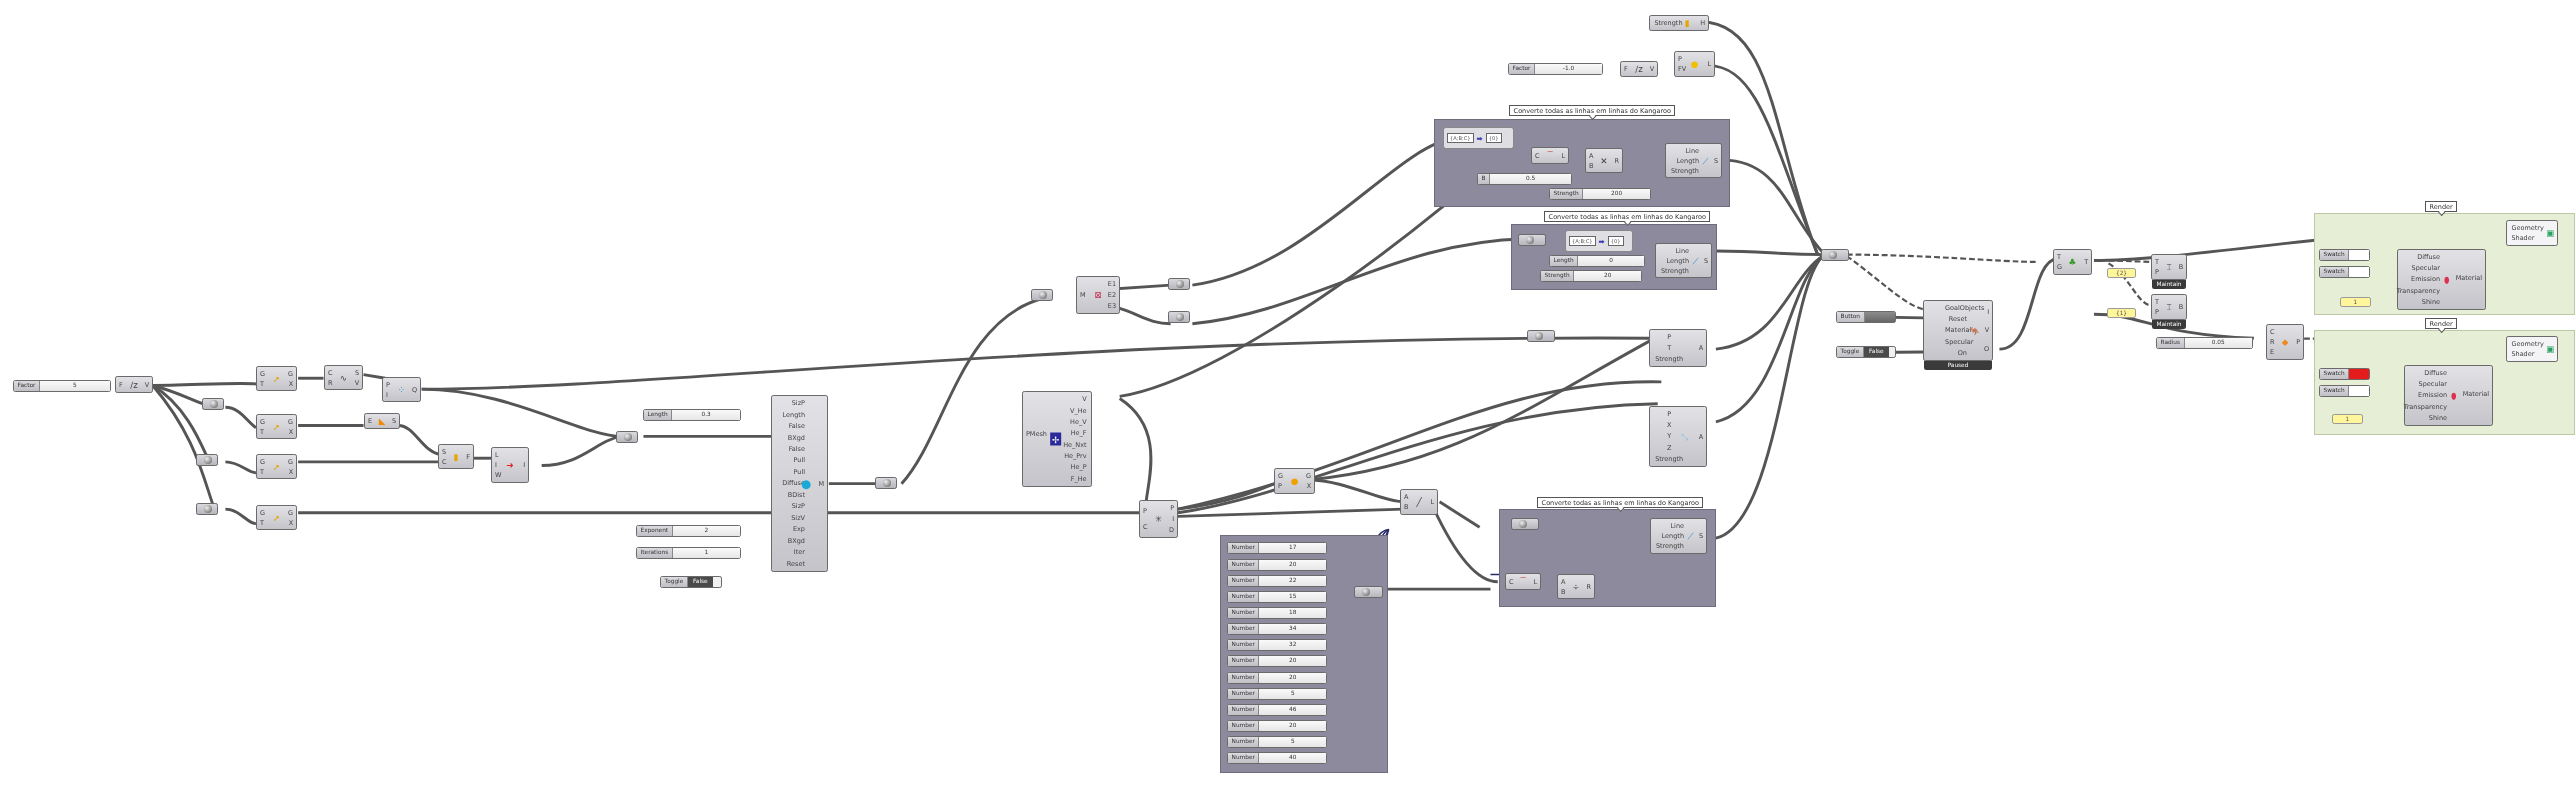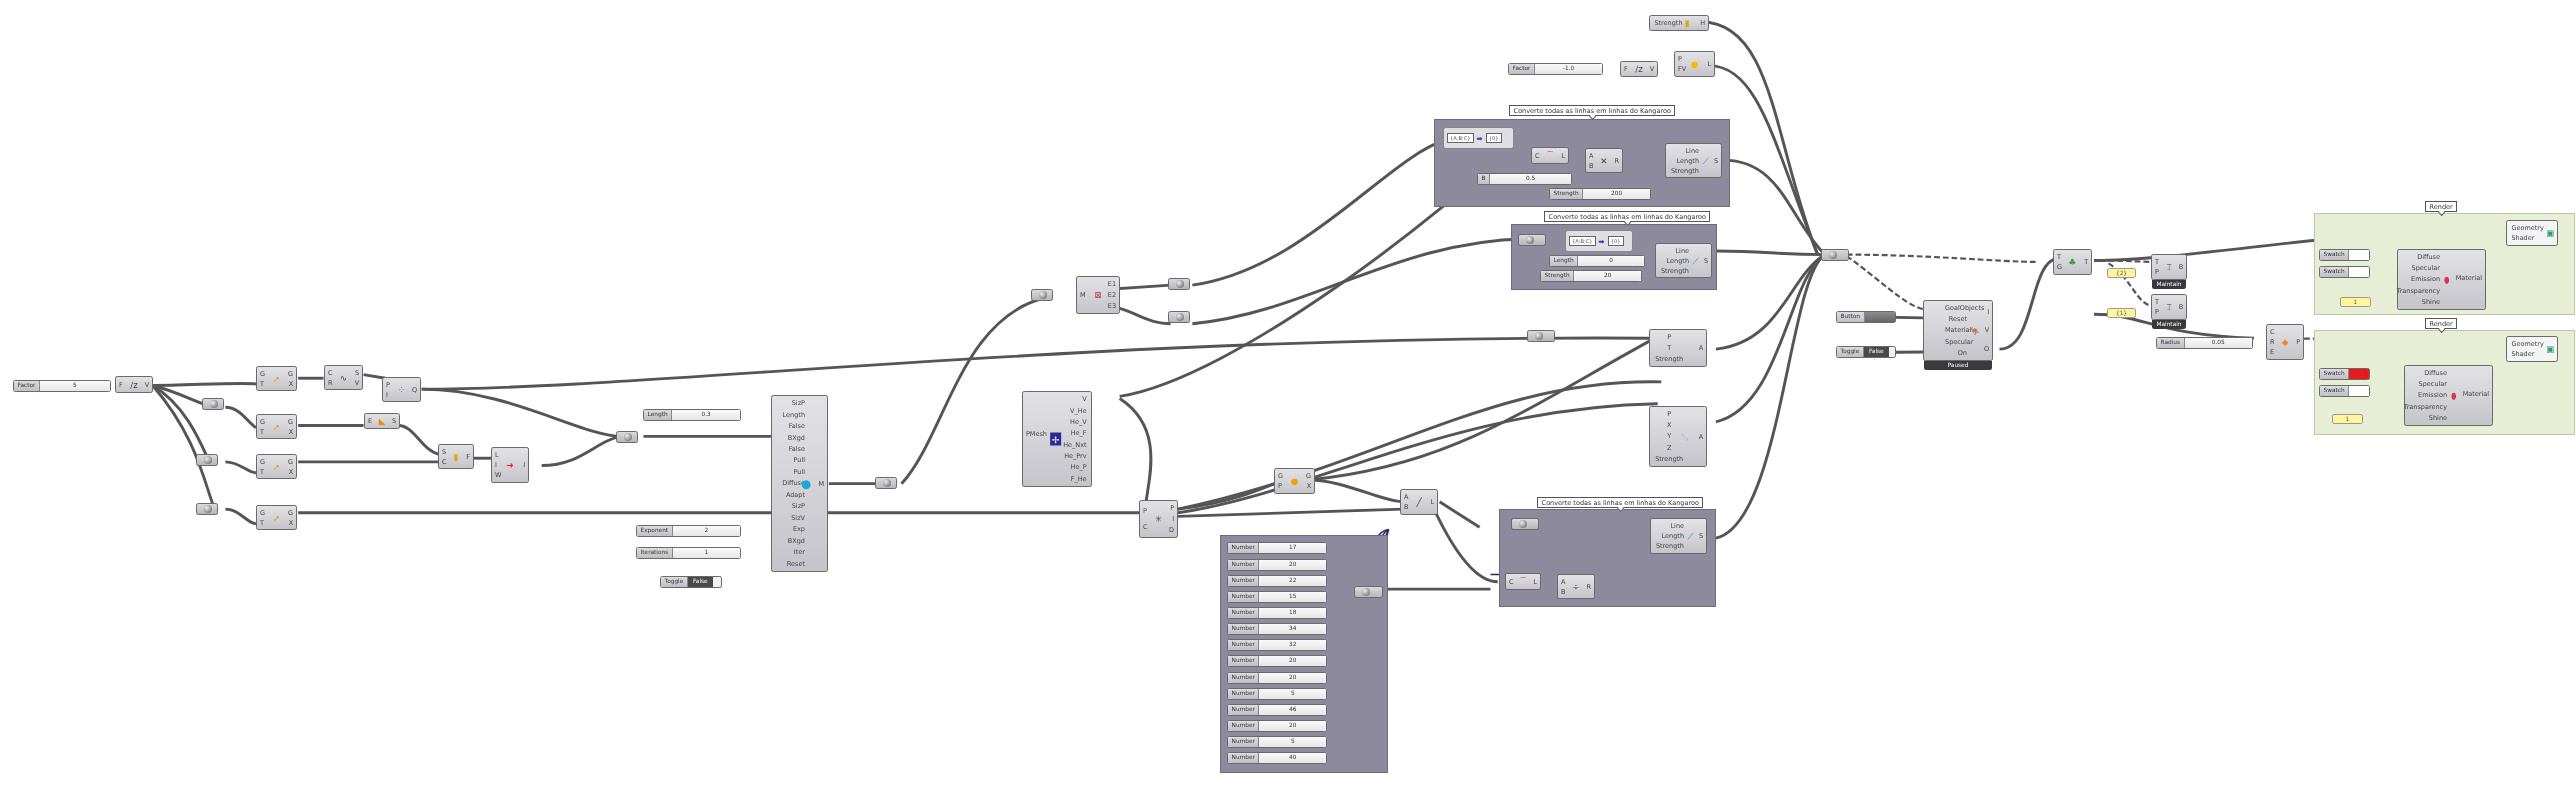--- a/index.html
+++ b/index.html
@@ -243,21 +243,21 @@
 <div class="node" style="left:771px;top:395px;width:57px;height:177px;">
   <div class="in" style="text-align:right;right:22px;left:auto;">
     <span>SizP</span>
       <span>Length</span>
       <span>False</span>
       <span>BXgd</span>
       <span>False</span>
       <span>Pull</span>
       <span>Pull</span>
       <span>Diffuse</span>
-      <span>Adapt</span>
+      <span>BDist</span>
       <span>SizP</span>
       <span>SizV</span>
       <span>Exp</span>
       <span>BXgd</span>
       <span>Iter</span>
       <span>Reset</span>
   </div>
   <span class="icon" style="left:62%;color:#1aa8d8;font-size:11.6px;">●</span>
   <div class="out">
       <span>M</span>

